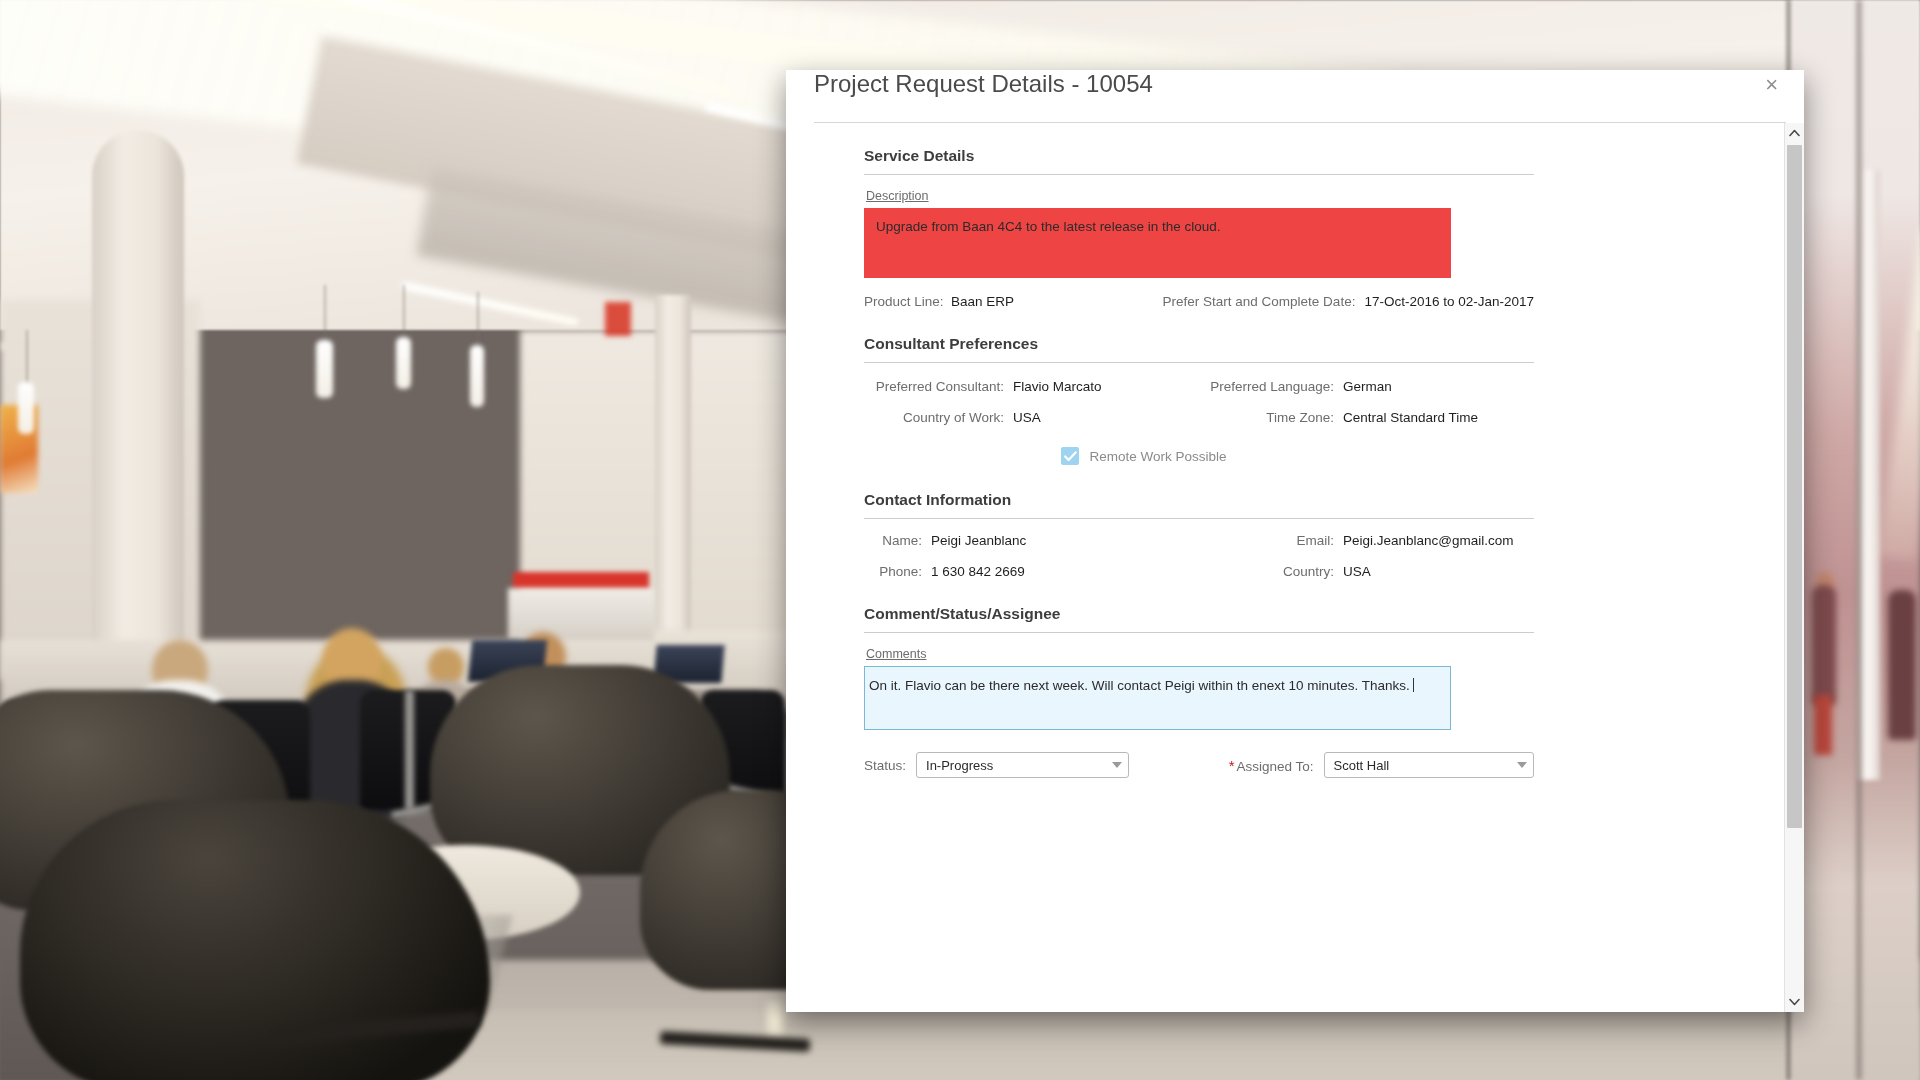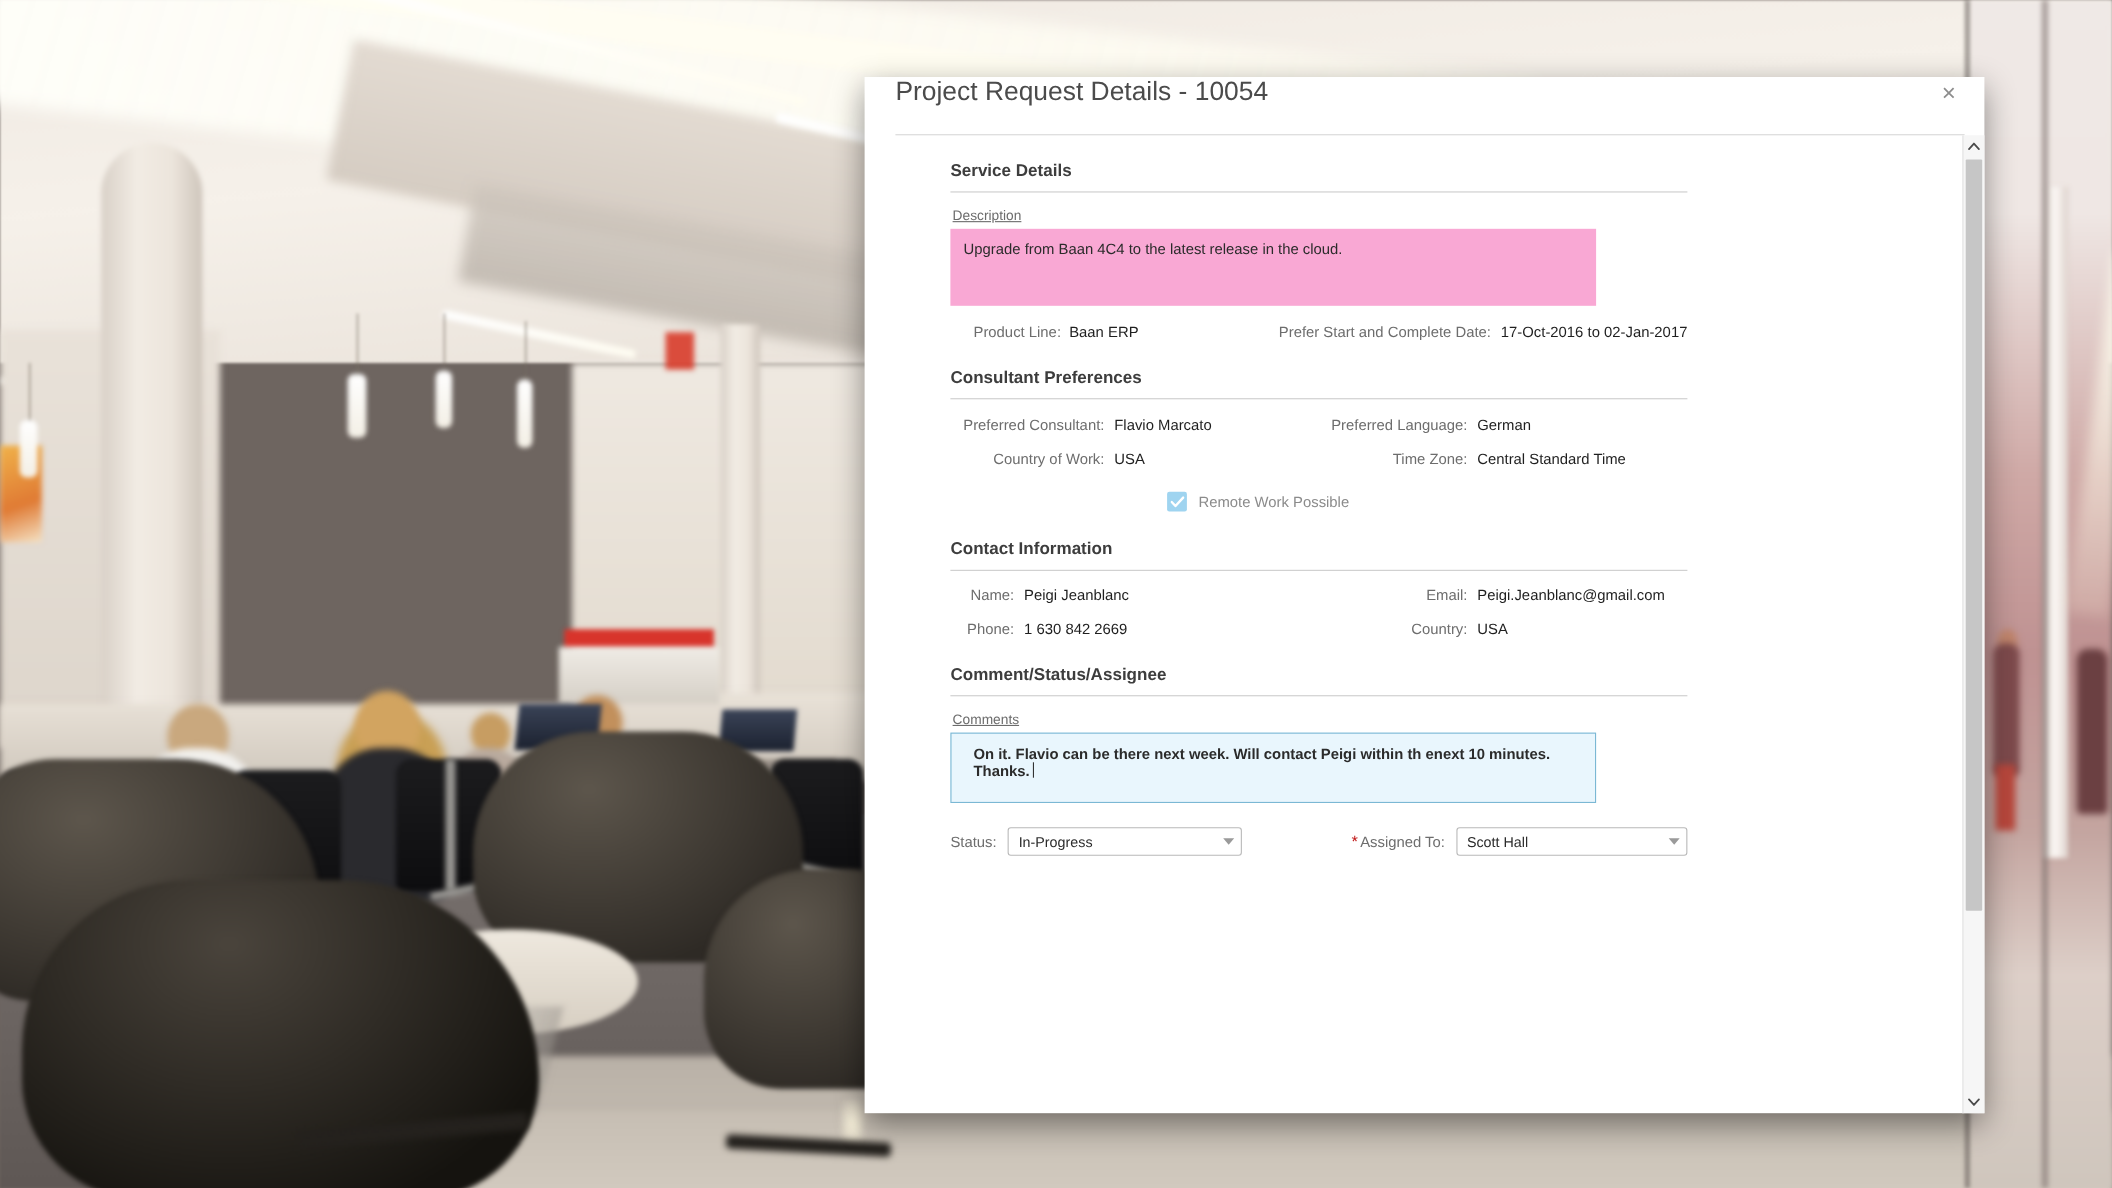--- a/index.html
+++ b/index.html
@@ -359,37 +359,36 @@
   .section + .section { margin-top: 26px; }
 
   .field-label-small {
     font-size: 12.5px;
     color: #6c6c6c;
     margin-bottom: 5px;
     margin-left: 2px;
     text-decoration: underline;
   }
   .readonly-area {
-    background: #f9a8d4;
+    background: #ef4444;
     border: none;
     min-height: 70px;
     padding: 11px 12px;
     font-size: 13.5px;
     color: #2b2b2b;
     width: 587px;
   }
   .textarea-edit {
     background: #e9f6fd;
     border: 1px solid #7bb8d4;
     min-height: 64px;
-    padding: 11px 20px;
+    padding: 11px 4px;
     font-size: 13.5px;
     color: #2b2b2b;
     width: 587px;
-    font-weight: bold;
   }
   .caret {
     display: inline-block;
     width: 1px; height: 14px;
     background: #333;
     vertical-align: -2px;
     margin-left: 3px;
   }
 
   .row2 {
@@ -407,21 +406,21 @@
     color: #6d6d6d;
     text-align: right;
     white-space: nowrap;
   }
   .val {
     font-size: 13.5px;
     color: #1f1f1f;
     margin-left: 9px;
     white-space: nowrap;
   }
-  .w-lab-a { width: 78px; margin-left: 21px; }
+  .w-lab-a { width: 78px; }
   .w-lab-b { width: 200px; }
   .w-lab-c { width: 140px; }
   .w-lab-d { width: 130px; }
   .w-lab-e { width: 58px; }
 
   .check-row {
     display: flex; align-items: center;
     justify-content: center;
     margin-top: 22px;
     padding-right: 110px;

